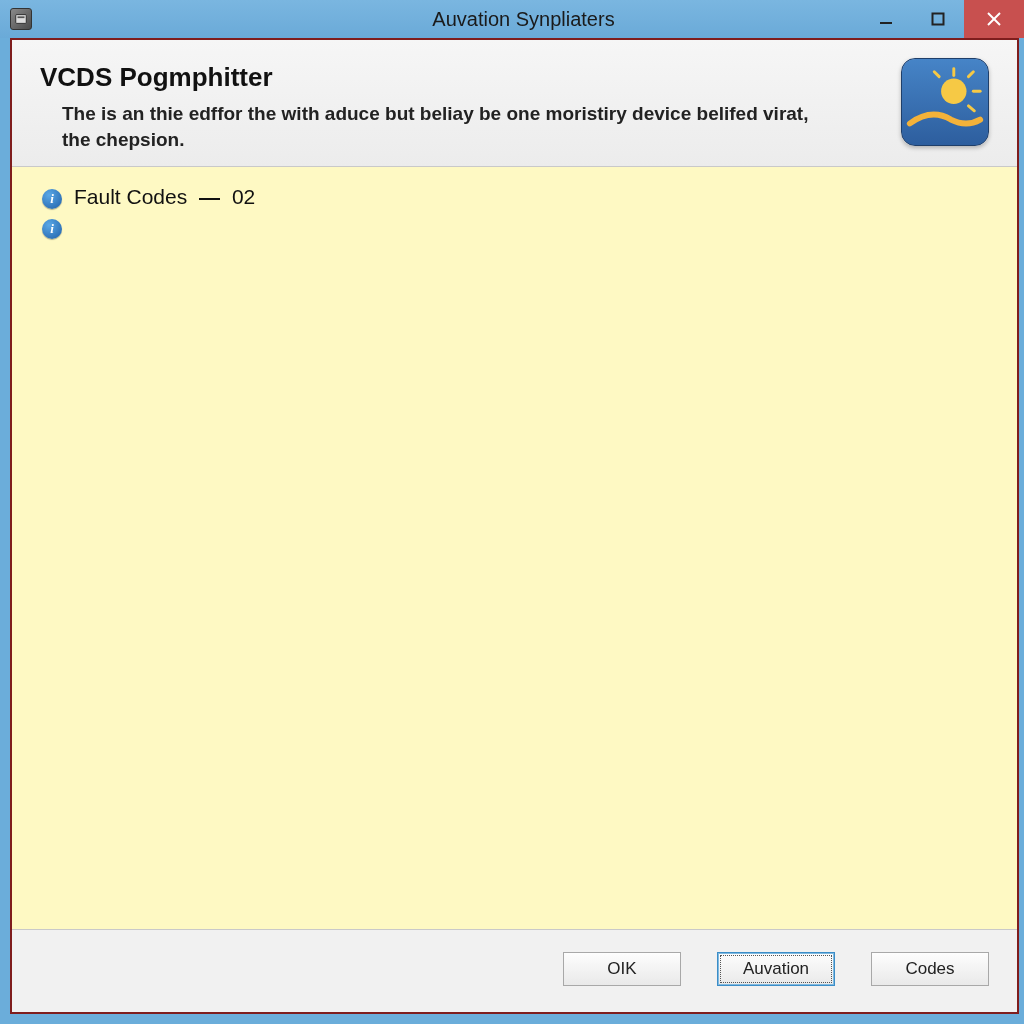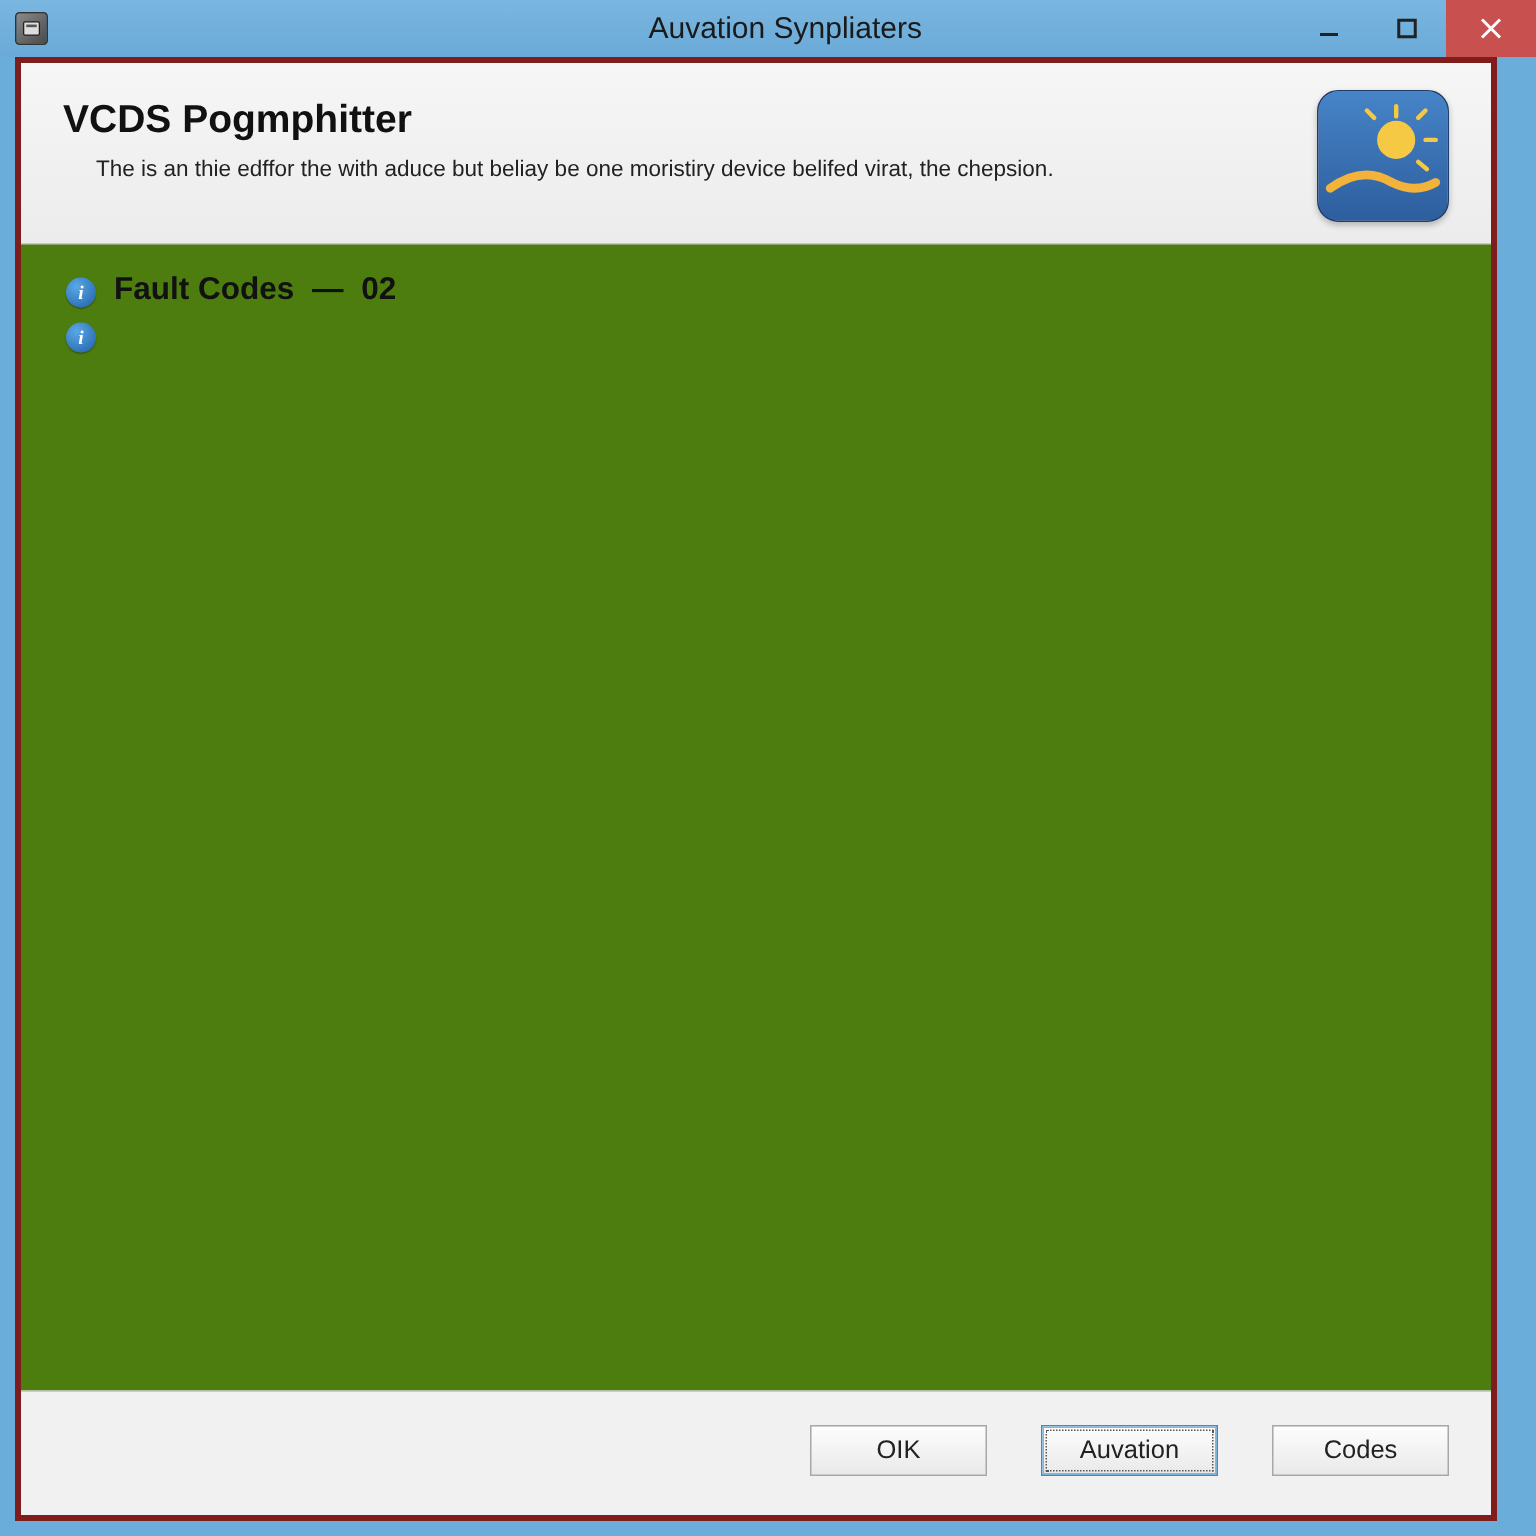--- a/index.html
+++ b/index.html
@@ -55,48 +55,49 @@
     color: #222;
   }
   .win-btn.close {
     background: #c8504f;
     color: #fff;
     width: 60px;
     font-size: 22px;
     font-weight: 300;
   }
   .client {
-    margin: 0 26px 10px 10px;
+    margin: 0 5px 10px 10px;
     flex: 1;
-    background: #4d7c0f;
-    border: 4px solid #7f1d1d;
+    background: #fef9c3;
+    border: 2px solid #7f1d1d;
     display: flex;
     flex-direction: column;
   }
   .header-pane {
     padding: 18px 28px 14px 28px;
     border-bottom: 1px solid #c9c9c9;
     display: flex;
     align-items: flex-start;
     gap: 20px;
     background: linear-gradient(#f6f6f6,#ececec);
   }
   .header-text { flex: 1; }
   .header-title {
     font-size: 26px;
     font-weight: 700;
     color: #111;
     margin: 4px 0 8px 0;
   }
   .header-desc {
-    font-size: 15px;
+    font-size: 19px;
     line-height: 1.35;
     color: #222;
     max-width: 770px;
     margin-left: 22px;
+    font-weight: bold;
   }
   .header-icon {
     width: 88px; height: 88px;
     border-radius: 14px;
     background: linear-gradient(#3b72b8,#2a5a9a);
     border: 1px solid #1f3f6a;
     box-shadow: inset 0 1px 2px rgba(255,255,255,.4), 0 2px 4px rgba(0,0,0,.25);
     display:flex; align-items:center; justify-content:center;
     overflow:hidden;
   }
@@ -122,23 +123,23 @@
     margin-top: 4px;
     box-shadow: 0 1px 1px rgba(0,0,0,.3);
     flex-shrink: 0;
     font-style: italic;
     font-family: Georgia, serif;
   }
   .item-title {
     font-size: 21px;
     color: #111;
   }
-  .item-title .bold { font-weight: 700; }
+  .item-title .bold { font-weight: 400; }
   .item-title .dash { font-weight: 700; margin: 0 6px; }
-  .item-title .code { font-weight: 700; }
+  .item-title .code { font-weight: 400; }
   .item-desc {
     font-size: 19px;
     color: #222;
     margin: 4px 0 24px 32px;
   }
   .link-part { text-decoration: underline; }
   .underline-letter { text-decoration: underline; }
   .footer-pane {
     border-top: 1px solid #c9c9c9;
     padding: 22px 28px 26px 28px;

